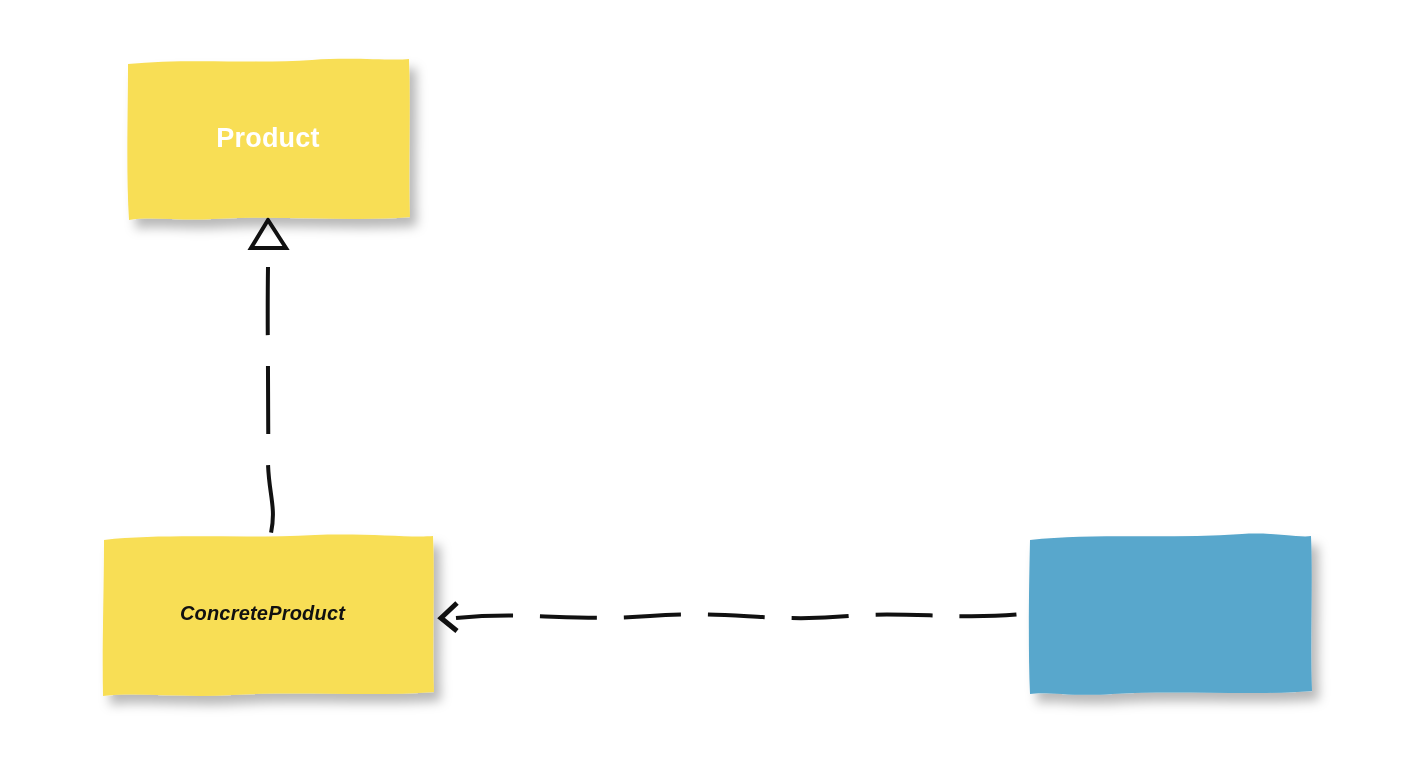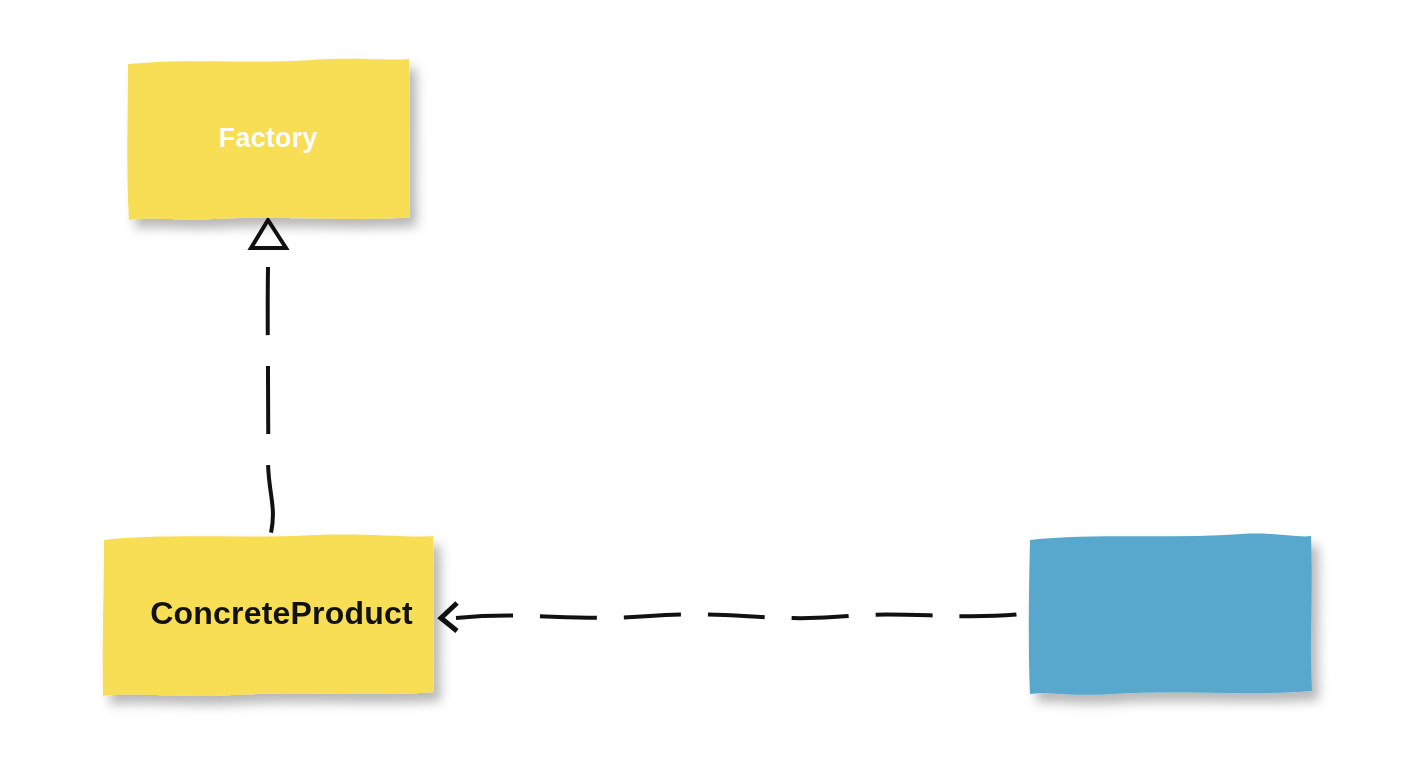--- a/index.html
+++ b/index.html
@@ -28,21 +28,21 @@
     font-weight: bold;
     font-size: 28px;
     letter-spacing: 0.2px;
     pointer-events: none;
     user-select: none;
   }
   .label-light { color: #ffffff; }
   .label-dark  { color: #111111; }
 
   .label-product  { left: 126px; top: 58px;  width: 284px; height: 160px; font-size: 27px; }
-  .label-concrete { left: 115px; top: 534px; width: 333px; height: 159px; font-size: 32px; }
+  .label-concrete { left: 96px; top: 534px; width: 333px; height: 159px; font-size: 20px; font-style: italic; }
   .label-factory  { left: 1028px; top: 533px; width: 285px; height: 160px; font-size: 27px; }
 </style>
 </head>
 <body>
 
 <div class="canvas">
 
   <svg width="1422" height="776" viewBox="0 0 1422 776">
     <defs>
       <filter id="boxShadow" x="-20%" y="-20%" width="150%" height="150%">
@@ -89,18 +89,18 @@
       <path d="M 1030 540
                C 1092 533, 1172 539, 1242 534
                C 1274 532, 1300 538, 1311 536
                C 1313 582, 1310 642, 1312 691
                C 1252 696, 1182 690, 1112 694
                C 1072 697, 1046 691, 1030 694
                C 1028 646, 1029 586, 1030 540 Z" fill="#58A7CC"></path>
     </g>
   </svg>
 
-  <div class="node-label label-product label-light">Factory</div>
+  <div class="node-label label-product label-light">Product</div>
 
   <div class="node-label label-concrete label-dark">ConcreteProduct</div>
 
 
 </div>
 
 </body></html>

